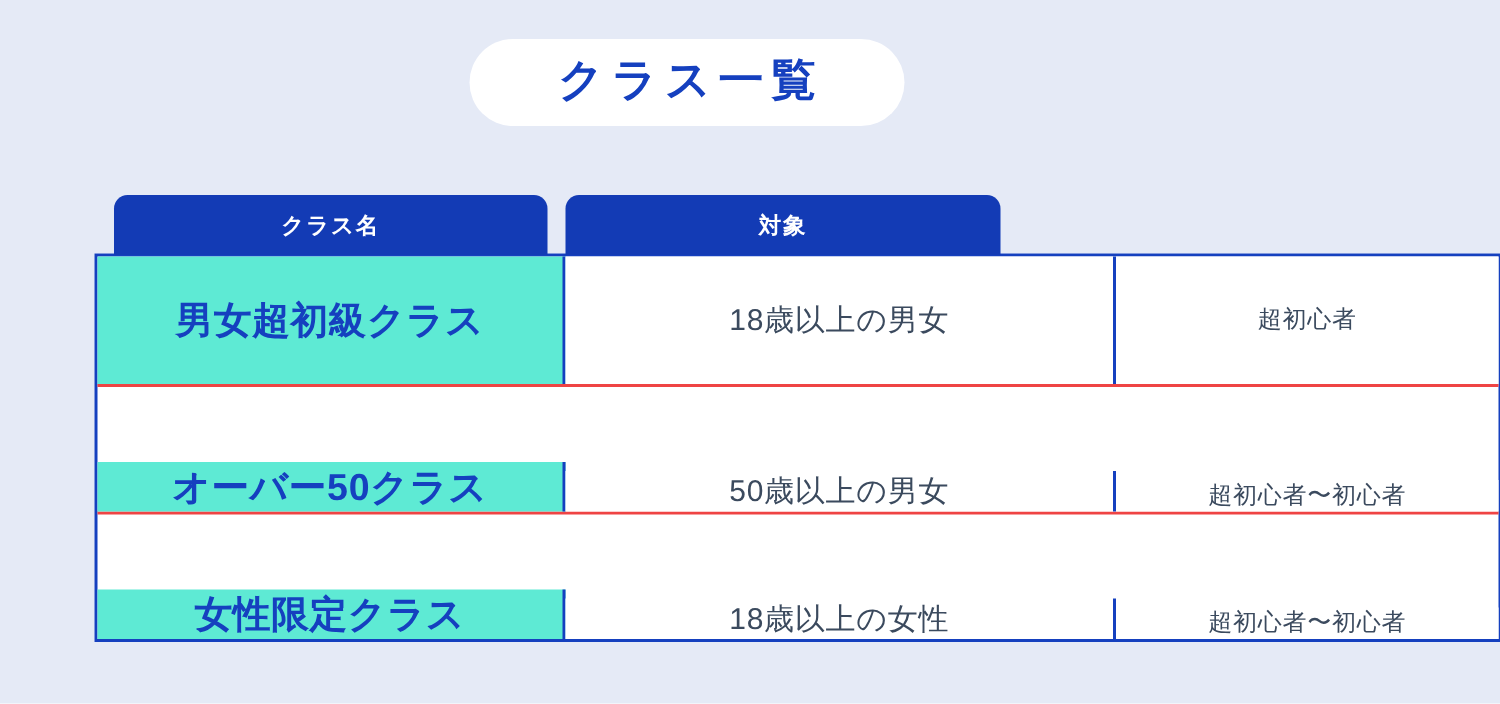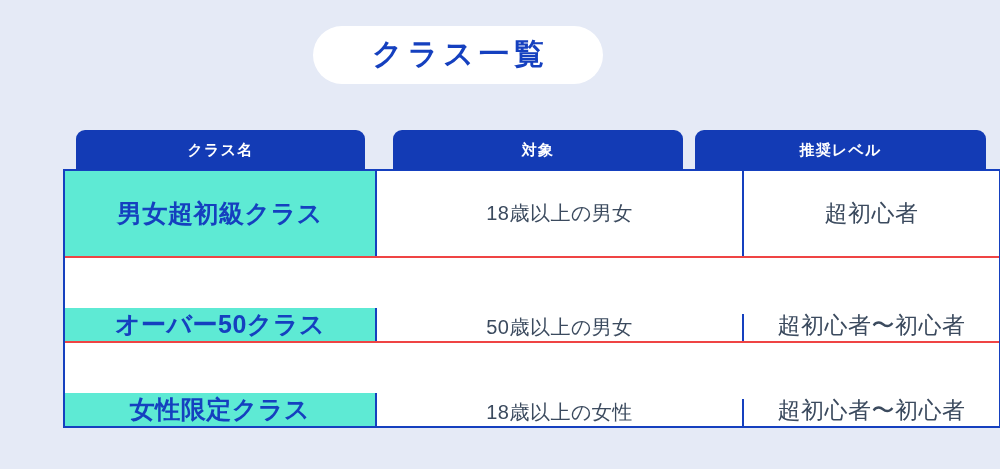--- a/index.html
+++ b/index.html
@@ -75,21 +75,21 @@
     font-size: 15px;
     font-weight: bold;
     letter-spacing: 1.2px;
     display: flex;
     align-items: center;
     justify-content: center;
     box-sizing: border-box;
     white-space: nowrap;
   }
   .th.col1 { width: 289px; }
-  .th.col2 { width: 290px; margin-left: 16px; }
+  .th.col2 { width: 290px; }
   .th.col3 { width: 291px; }
 
   .table-body {
     border: 2px solid #1540bf;
     border-top: 2px solid #1540bf;
     box-sizing: border-box;
     background: #ffffff;
     position: relative;
     z-index: 2;
     margin-top: -1px;
@@ -127,21 +127,21 @@
     background: #ffffff;
     color: #3b4a5e;
     font-size: 20px;
     letter-spacing: 0.5px;
     border-right: 2px solid #1540bf;
   }
   .td.c3 {
     flex: 1;
     background: #ffffff;
     color: #3b4a5e;
-    font-size: 23px;
+    font-size: 16px;
     letter-spacing: 0.5px;
   }
 </style>
 </head>
 <body>
 
 <div class="page">
 
   <div class="title-wrap">
     <div class="title-pill">
@@ -151,23 +151,20 @@
 
   <div class="table-area">
 
     <div class="header-row">
       <div class="th col1">
         <span>クラス名</span>
       </div>
       <div class="th col2">
         <span>対象</span>
       </div>
-      <div class="th col3">
-        <span>推奨レベル</span>
-      </div>
     </div>
 
     <div class="table-body">
 
       <div class="tr">
         <div class="td c1">
           <span>男女超初級クラス</span>
         </div>
         <div class="td c2">
           <span>18歳以上の男女</span>

